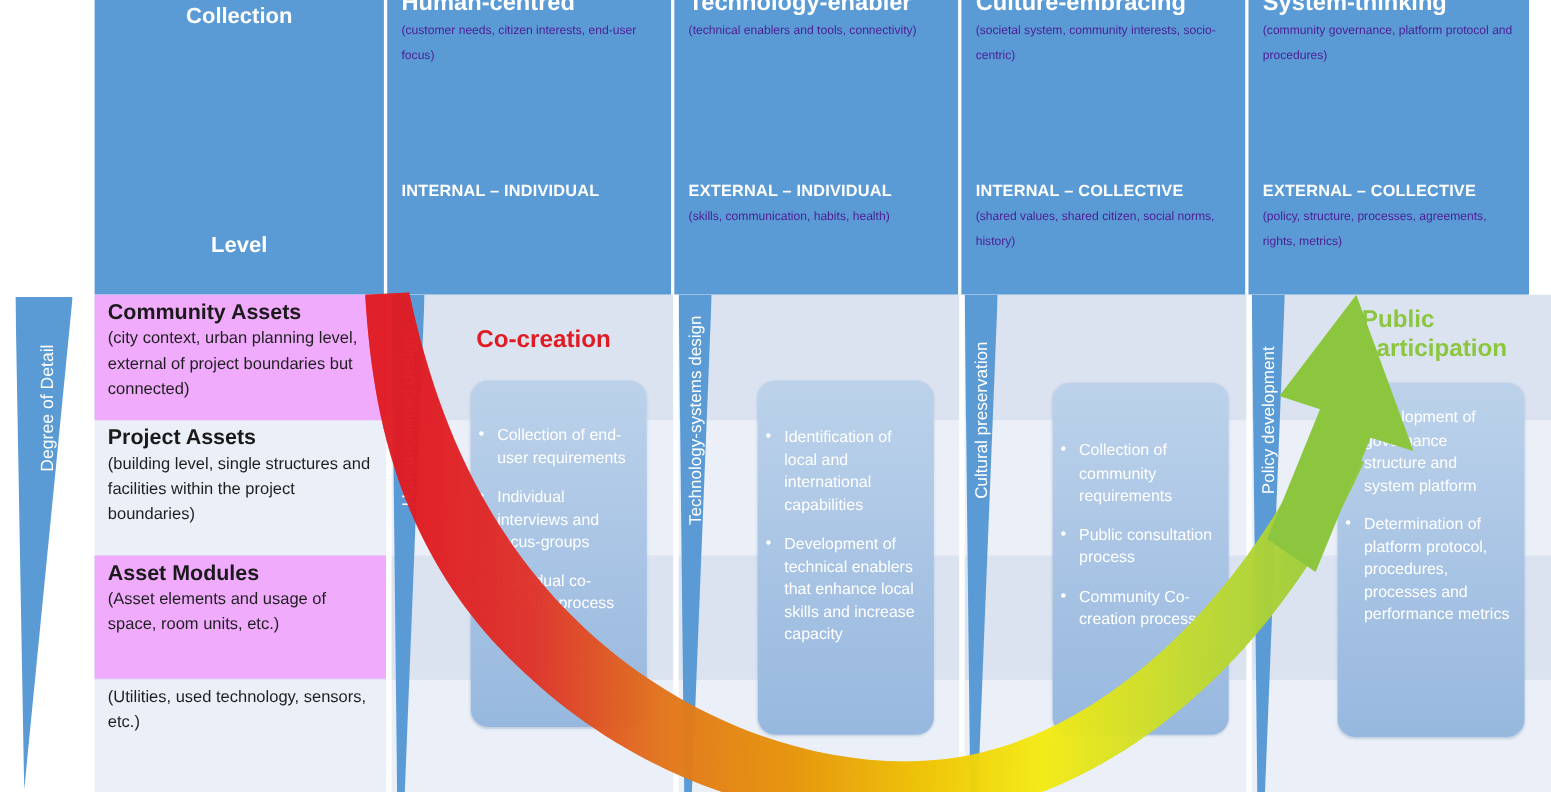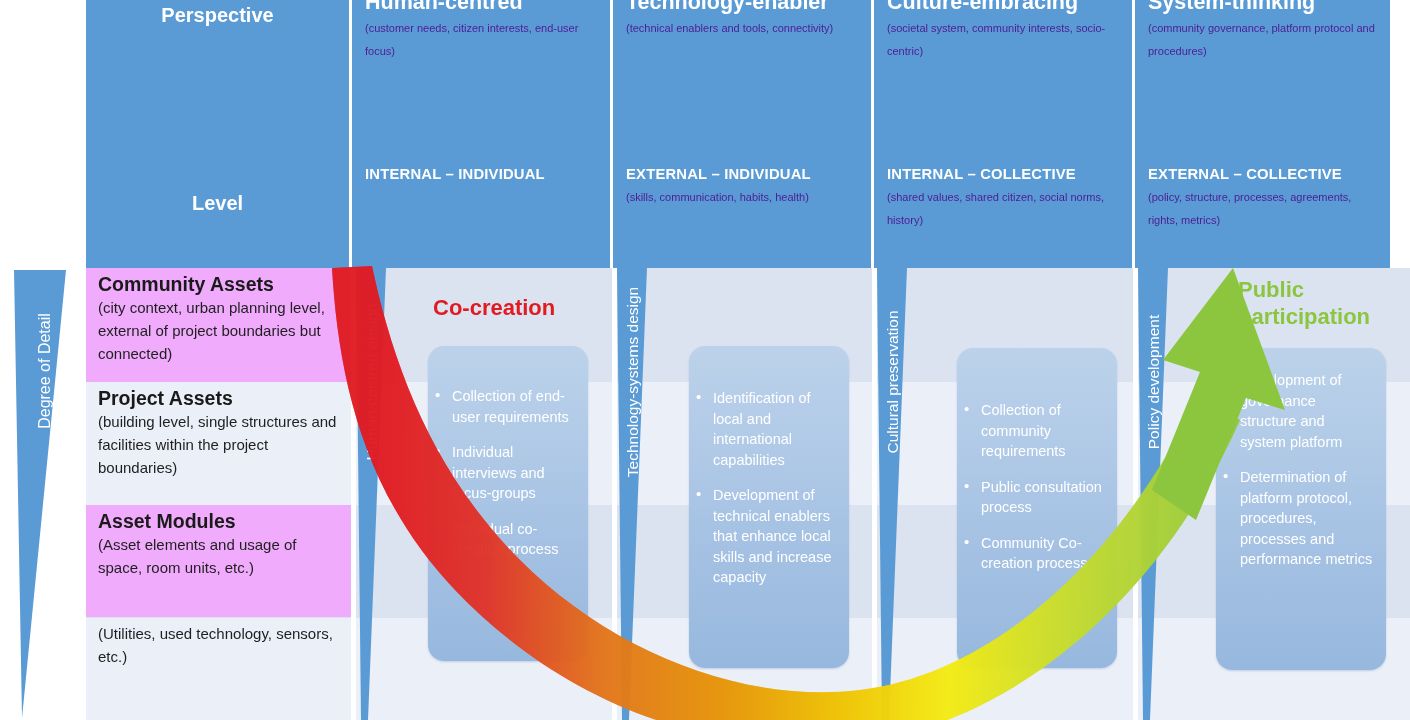--- a/index.html
+++ b/index.html
@@ -80,22 +80,22 @@
   
   .arrow-layer{position:absolute;left:0;top:0;width:1410px;height:720px;pointer-events:none;}
 </style>
 </head>
 <body>
 
 <div id="root">
 
   <div class="header">
 
-    <div class="hdr-rowlabel" style="top:12px;">Perspective</div>
-    <div class="hdr-rowlabel" style="top:200px;">Level</div>
+    <div class="hdr-rowlabel" style="top:12px;">Collection</div>
+    <div class="hdr-rowlabel" style="top:220px;">Level</div>
 
     <div class="hdr-sep" style="left:263px;"></div>
     <div class="hdr-sep" style="left:524px;"></div>
     <div class="hdr-sep" style="left:785px;"></div>
     <div class="hdr-sep" style="left:1046px;"></div>
 
     <div class="hdr-col" style="left:266px;width:258px;">
       <div class="hdr-top">
         <div class="hdr-title">Human-centred</div>
         <div class="hdr-sub">(customer needs, citizen interests, end-user focus)</div>

